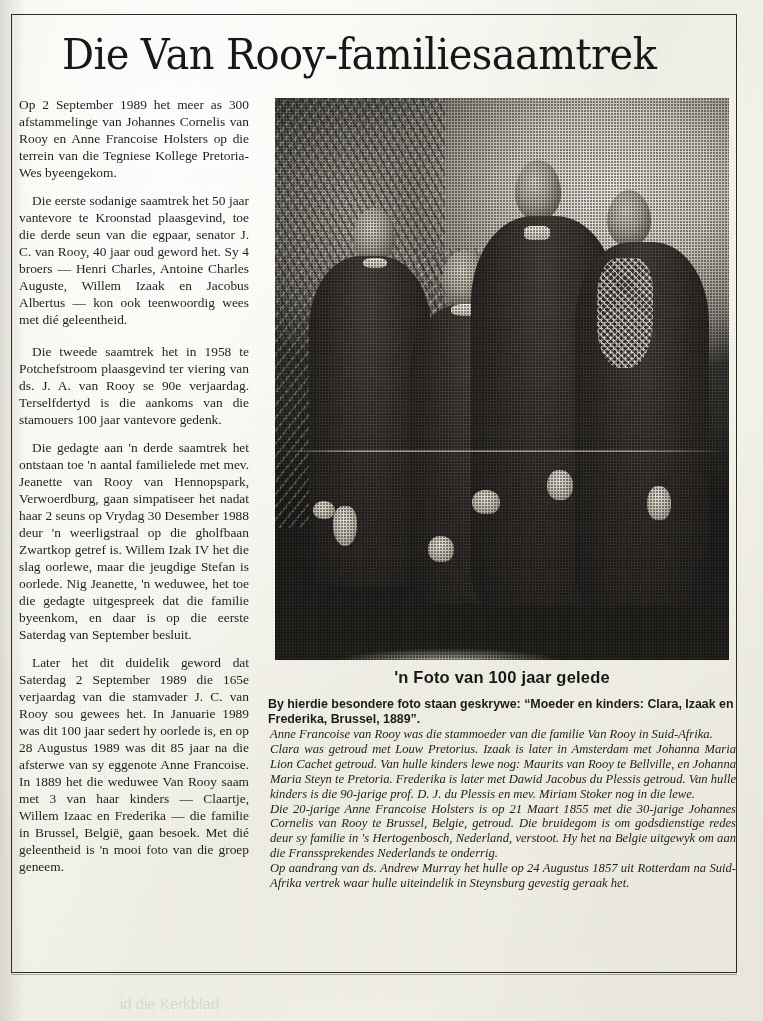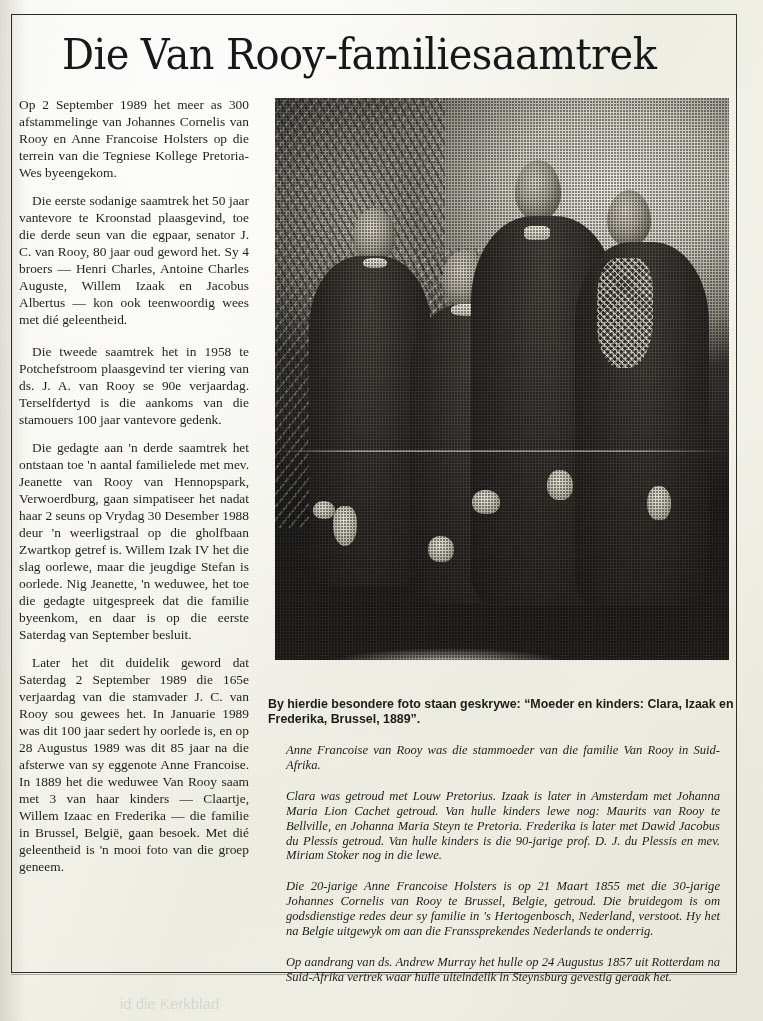--- a/index.html
+++ b/index.html
@@ -196,21 +196,21 @@
   .notes {
     position: absolute;
     left: 270px; top: 727px; width: 466px;
     font-family: "Liberation Serif", serif;
     font-style: italic;
     font-size: 12.6px;
     line-height: 14.9px;
     text-align: justify;
     color: #1d1d1a;
   }
-  .notes p { margin: 16px; }
+  .notes p { margin: 0; }
 
   
   #footer-bar {
     position: absolute;
     left: 22px; top: 1032px;
     width: 716px; height: 28px;
     border-top: 1.6px solid #232320;
     border-bottom: 1.6px solid #232320;
     box-sizing: border-box;
   }
@@ -248,21 +248,21 @@
   <div class="ghost" style="left:580px; top:168px; font-size:13px;">daarop uitge</div>
   <div class="ghost" style="left:612px; top:188px; font-size:13px;">aan is die ver</div>
   <div class="ghost" style="left:120px; top:995px; font-size:15px;">id die Kerkblad</div>
 
   <div id="frame"></div>
 
   <div class="headline">Die Van Rooy-familiesaamtrek</div>
 
   <div class="col-left">
     <p>Op 2 September 1989 het meer as 300 afstammelinge van Johannes Cornelis van Rooy en Anne Francoise Holsters op die terrein van die Tegniese Kollege Pretoria-Wes byeengekom.</p>
-    <p class="gap indent">Die eerste sodanige saamtrek het 50 jaar vantevore te Kroonstad plaasgevind, toe die derde seun van die egpaar, senator J. C. van Rooy, 80 jaar oud geword het. Sy 4 broers — Henri Charles, Antoine Charles Auguste, Willem Izaak en Jacobus Albertus — kon ook teenwoordig wees met dié geleentheid.</p>
+    <p class="gap indent">Die eerste sodanige saamtrek het 50 jaar vantevore te Kroonstad plaasgevind, toe die derde seun van die egpaar, senator J. C. van Rooy, 40 jaar oud geword het. Sy 4 broers — Henri Charles, Antoine Charles Auguste, Willem Izaak en Jacobus Albertus — kon ook teenwoordig wees met dié geleentheid.</p>
     <p class="indent">Die tweede saamtrek het in 1958 te Potchefstroom plaasgevind ter viering van ds. J. A. van Rooy se 90e verjaardag. Terselfdertyd is die aankoms van die stamouers 100 jaar vantevore gedenk.</p>
     <p class="gap indent">Die gedagte aan 'n derde saamtrek het ontstaan toe 'n aantal familielede met mev. Jeanette van Rooy van Hennopspark, Verwoerdburg, gaan simpatiseer het nadat haar 2 seuns op Vrydag 30 Desember 1988 deur 'n weerligstraal op die gholfbaan Zwartkop getref is. Willem Izak IV het die slag oorlewe, maar die jeugdige Stefan is oorlede. Nig Jeanette, 'n weduwee, het toe die gedagte uitgespreek dat die familie byeenkom, en daar is op die eerste Saterdag van September besluit.</p>
     <p class="gap indent">Later het dit duidelik geword dat Saterdag 2 September 1989 die 165e verjaardag van die stamvader J. C. van Rooy sou gewees het. In Januarie 1989 was dit 100 jaar sedert hy oorlede is, en op 28 Augustus 1989 was dit 85 jaar na die afsterwe van sy eggenote Anne Francoise. In 1889 het die weduwee Van Rooy saam met 3 van haar kinders — Claartje, Willem Izaac en Frederika — die familie in Brussel, België, gaan besoek. Met dié geleentheid is 'n mooi foto van die groep geneem.</p>
   </div>
 
   <div id="photo-wrap">
     <div id="photo">
 
       <div id="foliage"></div>
       <div id="foliage2"></div>
@@ -288,20 +288,21 @@
       <div class="fig body-mass" style="left:300px; top:144px; width:134px; height:364px;"></div>
       <div class="fig lace" style="left:322px; top:160px; width:56px; height:110px;"></div>
       <div class="fig hand" style="left:372px; top:388px; width:24px; height:34px;"></div>
 
       <div class="foldline" style="top:352px;"></div>
       <div class="scuff"></div>
       <div id="halftone"></div>
     </div>
   </div>
 
+  <div class="photo-title">'n Foto van 100 jaar gelede</div>
 
   <div class="photo-sub">By hierdie besondere foto staan geskrywe: “Moeder en kinders: Clara, Izaak en Frederika, Brussel, 1889”.</div>
 
   <div class="notes">
     <p>Anne Francoise van Rooy was die stammoeder van die familie Van Rooy in Suid-Afrika.</p>
     <p>Clara was getroud met Louw Pretorius. Izaak is later in Amsterdam met Johanna Maria Lion Cachet getroud. Van hulle kinders lewe nog: Maurits van Rooy te Bellville, en Johanna Maria Steyn te Pretoria. Frederika is later met Dawid Jacobus du Plessis getroud. Van hulle kinders is die 90-jarige prof. D. J. du Plessis en mev. Miriam Stoker nog in die lewe.</p>
     <p>Die 20-jarige Anne Francoise Holsters is op 21 Maart 1855 met die 30-jarige Johannes Cornelis van Rooy te Brussel, Belgie, getroud. Die bruidegom is om godsdienstige redes deur sy familie in 's Hertogenbosch, Nederland, verstoot. Hy het na Belgie uitgewyk om aan die Franssprekendes Nederlands te onderrig.</p>
     <p>Op aandrang van ds. Andrew Murray het hulle op 24 Augustus 1857 uit Rotterdam na Suid-Afrika vertrek waar hulle uiteindelik in Steynsburg gevestig geraak het.</p>
   </div>
 

